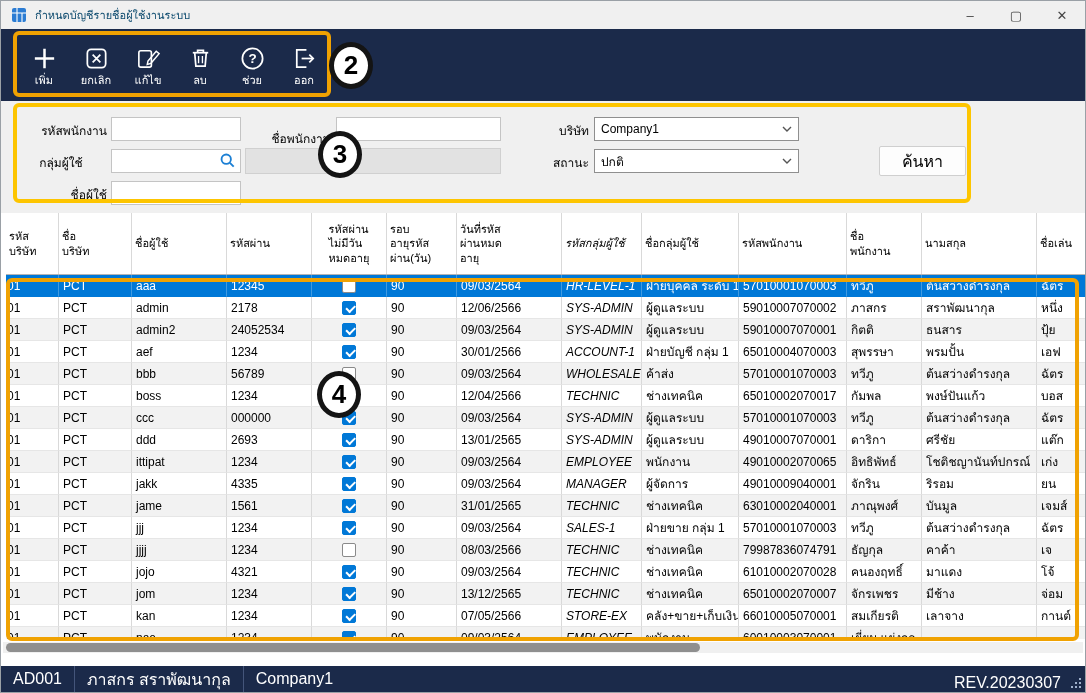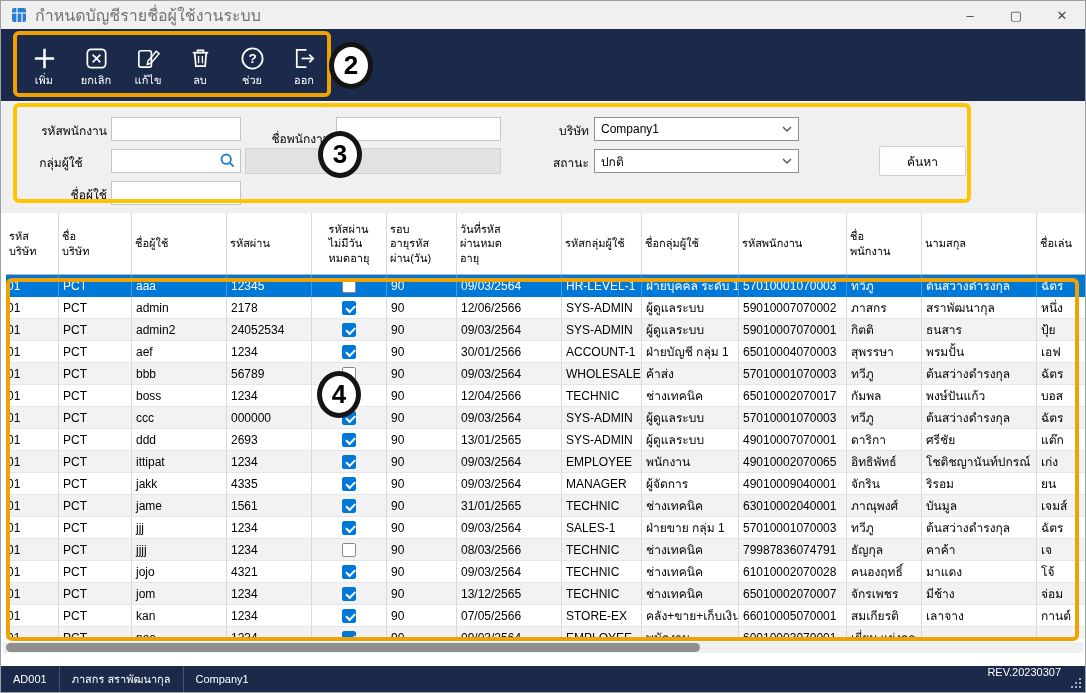--- a/index.html
+++ b/index.html
@@ -3,68 +3,68 @@
 <meta charset="utf-8">
 <style>
   * { margin:0; padding:0; box-sizing:border-box; }
   html,body { width:1086px; height:693px; }
   body { font-family:"Liberation Sans","DejaVu Sans",sans-serif; background:#fff; position:relative; overflow:hidden; }
   .window { position:absolute; inset:0; border:1px solid #9aa0a6; background:#fff; display:flex; flex-direction:column; }
 
   
   .titlebar { height:28px; background:#f0f0f0; display:flex; align-items:center; padding-left:10px; gap:8px; flex:none; }
   .app-icon svg { width:16px; height:16px; display:block; }
-  .title { font-size:16px; color:#737373; }
+  .title { font-size:11px; color:#0c4a6e; }
   .win-controls { margin-left:auto; display:flex; height:100%; }
   .win-btn { width:46px; height:100%; display:flex; align-items:center; justify-content:center; font-size:13px; color:#444; background:transparent; border:none; cursor:default; }
 
   
   .toolbar { height:72px; background:#1b2a4a; display:flex; align-items:center; padding-left:20px; gap:6px; flex:none; }
   .tb-btn { width:46px; height:62px; background:transparent; border:none; display:flex; flex-direction:column; align-items:center; justify-content:center; gap:3px; cursor:default; }
   .tb-icon svg { width:27px; height:27px; display:block; }
   .tb-label { color:#fff; font-size:11px; line-height:1; }
 
   
   .filters { height:112px; background:#f0f0f0; position:relative; font-size:12px; flex:none; }
   .flabel { position:absolute; text-align:right; color:#000; }
   .finput { position:absolute; background:#fff; border:1px solid #c4c4c4; height:24px; font-size:12px; padding:0 5px; font-family:inherit; }
   .fdisabled { position:absolute; background:#e2e2e2; border:1px solid #d0d0d0; height:26px; }
   .fdropdown { position:absolute; background:#fff; border:1px solid #8f8f8f; height:24px; display:flex; align-items:center; padding:0 6px; justify-content:space-between; }
   .chev svg { width:10px; height:10px; display:block; }
   .search-inside { position:absolute; right:3px; top:3px; }
   .search-inside svg { width:17px; height:17px; display:block; }
-  .search-btn { position:absolute; background:#fdfdfd; border:1px solid #cfcfcf; border-radius:2px; font-size:12px; font-family:inherit; cursor:default; }
+  .search-btn { position:absolute; background:#fdfdfd; border:1px solid #cfcfcf; border-radius:2px; font-size:16px; font-family:inherit; cursor:default; }
 
   
   .table { position:relative; background:#fff; padding-left:5px; flex:none; }
   .thead { display:flex; height:62px; background:#fff; border-bottom:1px solid #b5b5b5; }
   .th { flex:none; font-size:11px; line-height:1.3; padding:2px 3px; display:flex; align-items:center; white-space:pre-line; border-right:1px solid #d9d9d9; overflow:hidden; color:#000; cursor:default; }
   .tbody { height:364px; overflow:hidden; }
   .tr { display:flex; height:22px; background:#fff; }
   .tr.even { background:#f2f2f2; }
   .tr.selected { background:#0078d7; color:#fff; }
   .td { flex:none; font-size:12px; padding:0 4px; display:flex; align-items:center; border-right:1px solid #d9d9d9; border-bottom:1px solid #e6e6e6; overflow:hidden; white-space:nowrap; }
   .tr.selected .td { border-right-color:rgba(255,255,255,.25); border-bottom-color:transparent; }
   .c0{width:53px; text-indent:-3px;} .c1{width:73px;} .c2{width:95px;} .c3{width:85px;}
-  .c4{width:75px; justify-content:center;} .c5{width:70px;} .c6{width:105px;} .c7{width:80px;}
+  .c4{width:75px; justify-content:center;} .c5{width:70px;} .c6{width:105px;} .c7{width:80px;font-style:italic;}
   .c8{width:97px;} .c9{width:108px;} .c10{width:75px;} .c11{width:115px;} .c12{width:60px;}
   .th.c0{text-indent:0;}
   .checkbox { width:14px; height:14px; border:1px solid #8a8a8a; border-radius:2px; background:#fff; position:relative; }
   .checkbox.checked { background:#0078d7; border-color:#0078d7; }
   .checkbox.checked::after { content:""; position:absolute; left:2.5px; top:3px; width:7px; height:3.5px; border-left:2px solid #fff; border-bottom:2px solid #fff; transform:rotate(-45deg); }
 
   
   .scroll-strip { height:16px; padding:3px 2px 0 2px; background:#fff; flex:none; }
   .scroll-track { height:11px; background:#f0f0f0; position:relative; }
   .scroll-thumb { position:absolute; left:3px; top:1px; height:9px; width:694px; background:#8f8f8f; border-radius:5px; }
 
   .spacer { flex:1; background:#fff; }
 
   
-  .statusbar { height:26px; background:#1b2a4a; color:#fff; display:flex; align-items:flex-start; font-size:11px; flex:none; position:relative; }
+  .statusbar { height:26px; background:#1b2a4a; color:#fff; display:flex; align-items:flex-end; font-size:16px; flex:none; position:relative; }
   .sb-item { display:flex; align-items:center; padding:0 12px; height:100%; border-right:1px solid #44557a; }
   .sb-item.no-sep { border-right:none; }
   .sb-right { margin-left:auto; padding-right:24px;padding-left:16px; }
   .grip { position:absolute; right:4px; bottom:4px; width:2px; height:2px; background:#9fb0cc;
           box-shadow:-4px 0 0 #9fb0cc, -8px 0 0 #9fb0cc, 0 -4px 0 #9fb0cc, -4px -4px 0 #9fb0cc, 0 -8px 0 #9fb0cc; }
 
   
   .ann-box { position:absolute; border-radius:6px; pointer-events:none; z-index:50; }
   .ann-box.orange { border:4px solid #f0a202; }
   .ann-box.yellow { border:4px solid #fdc500; }

